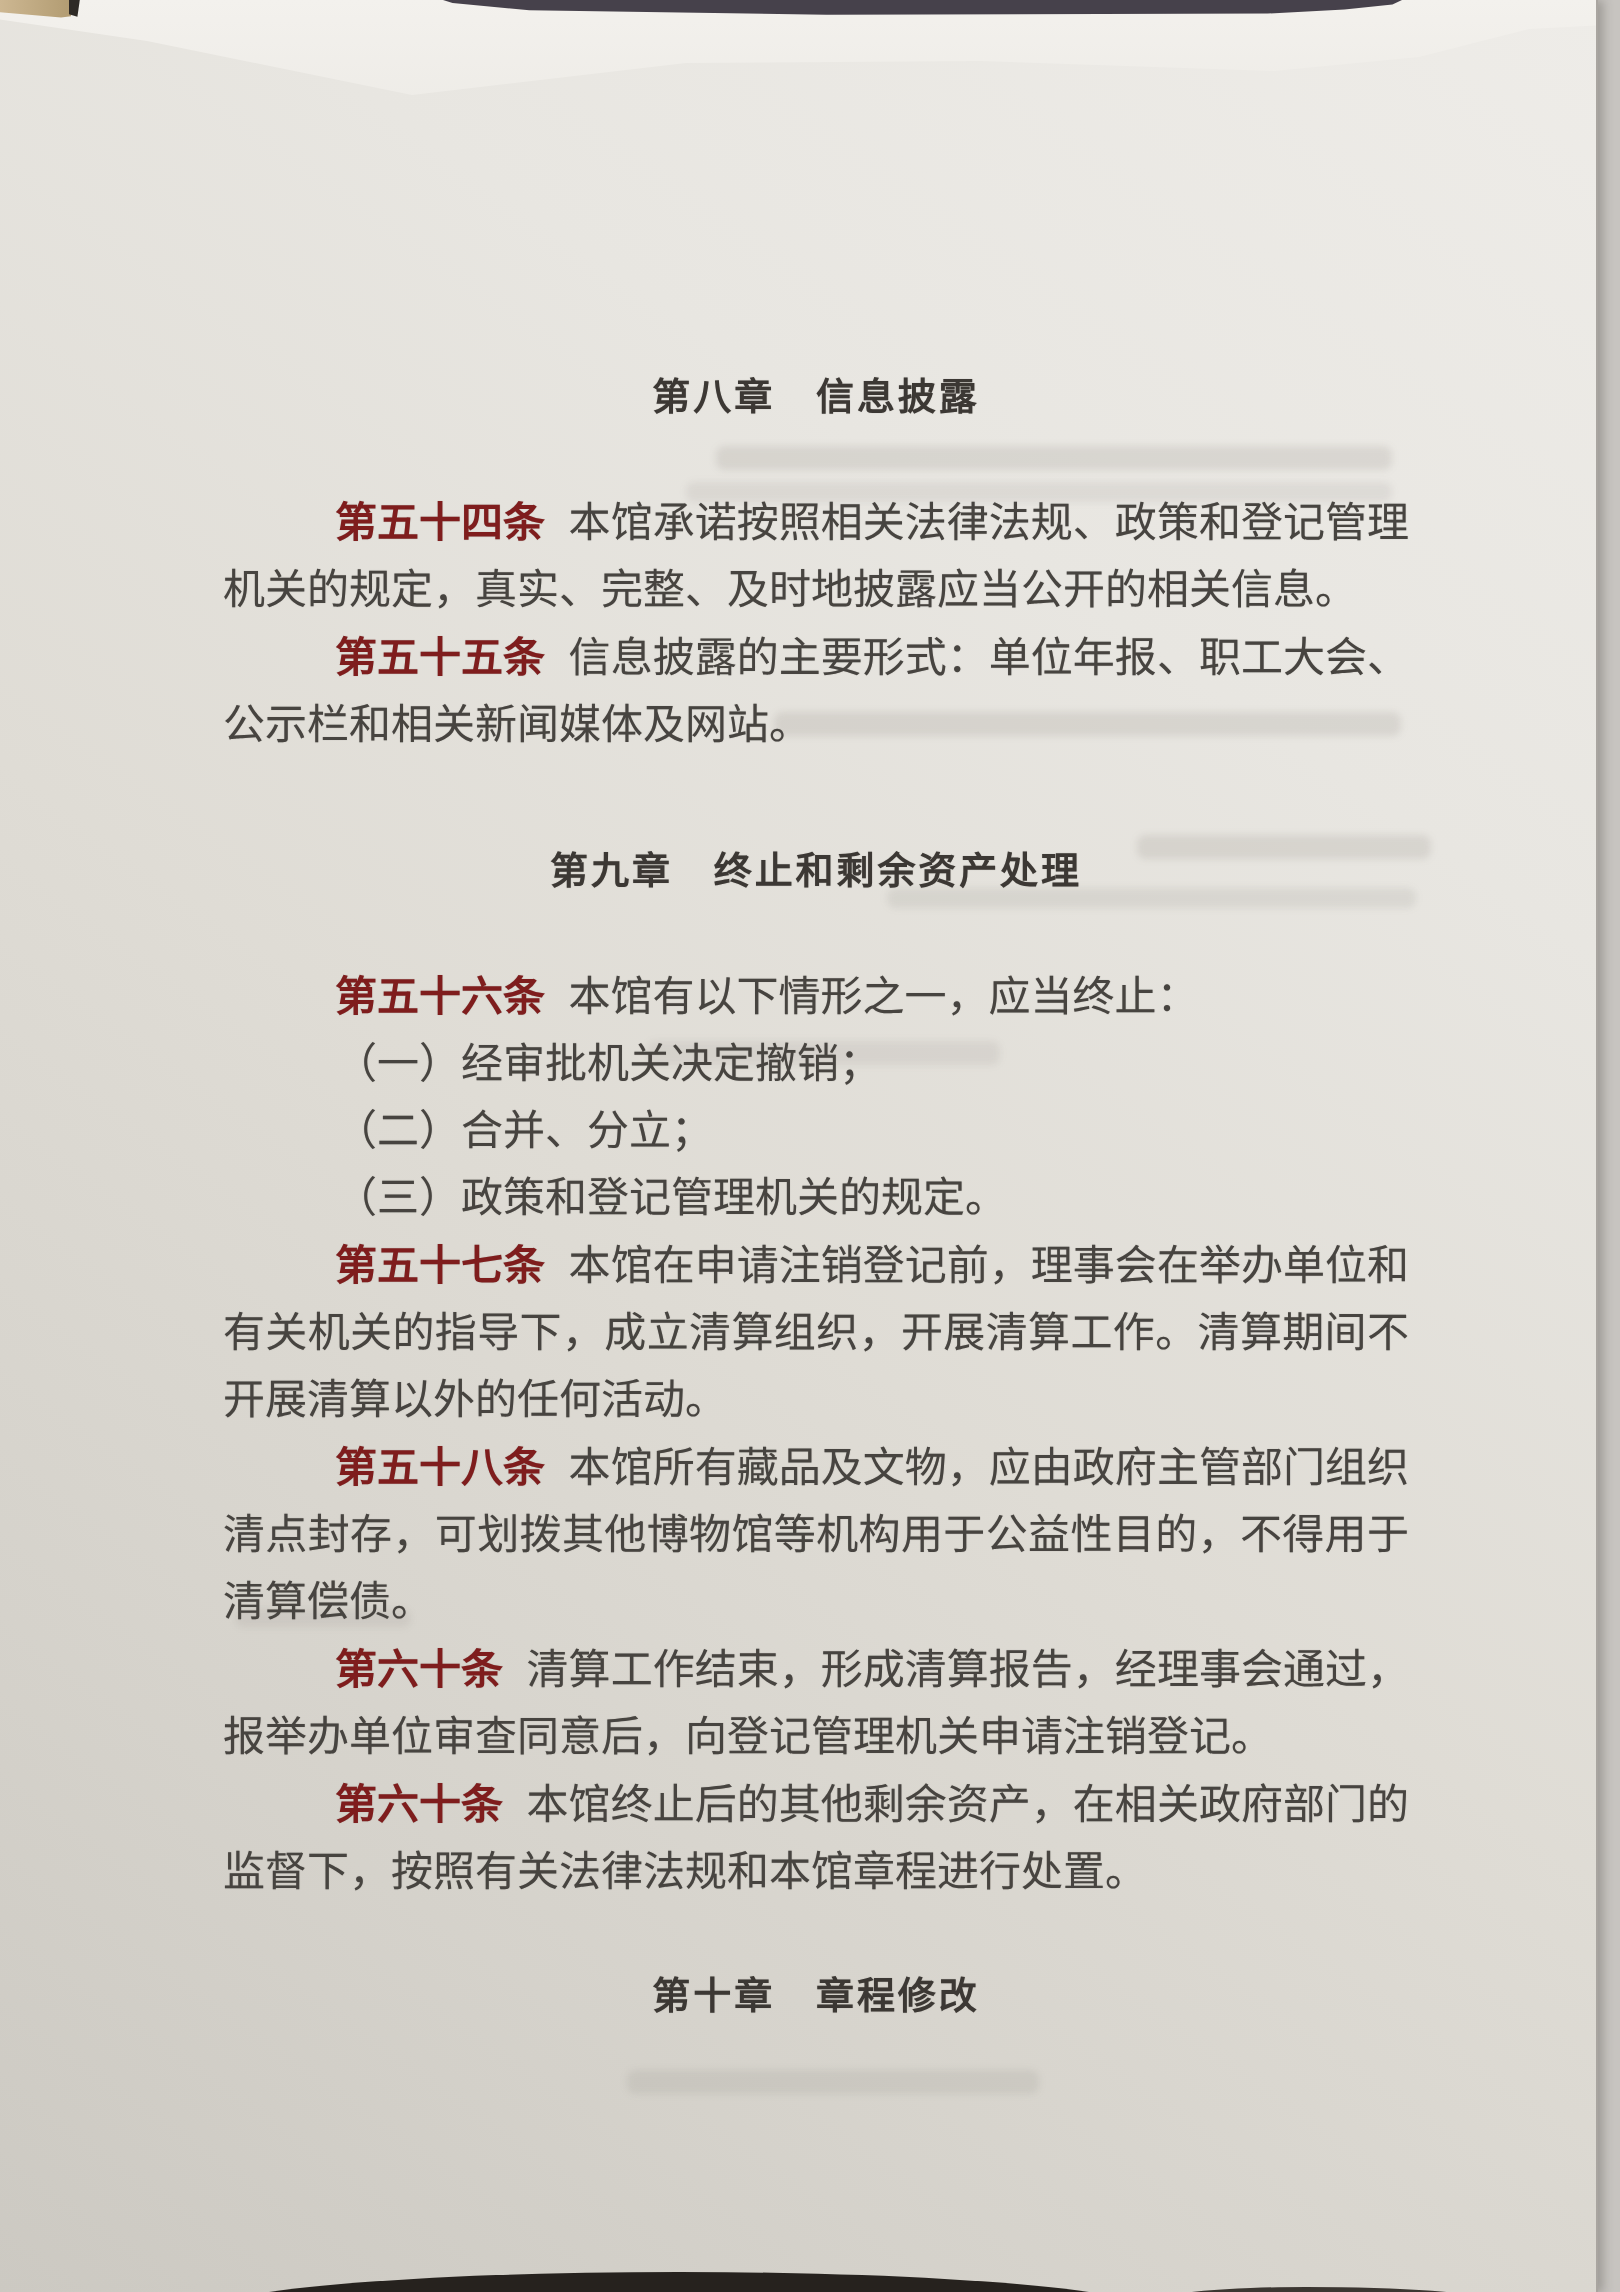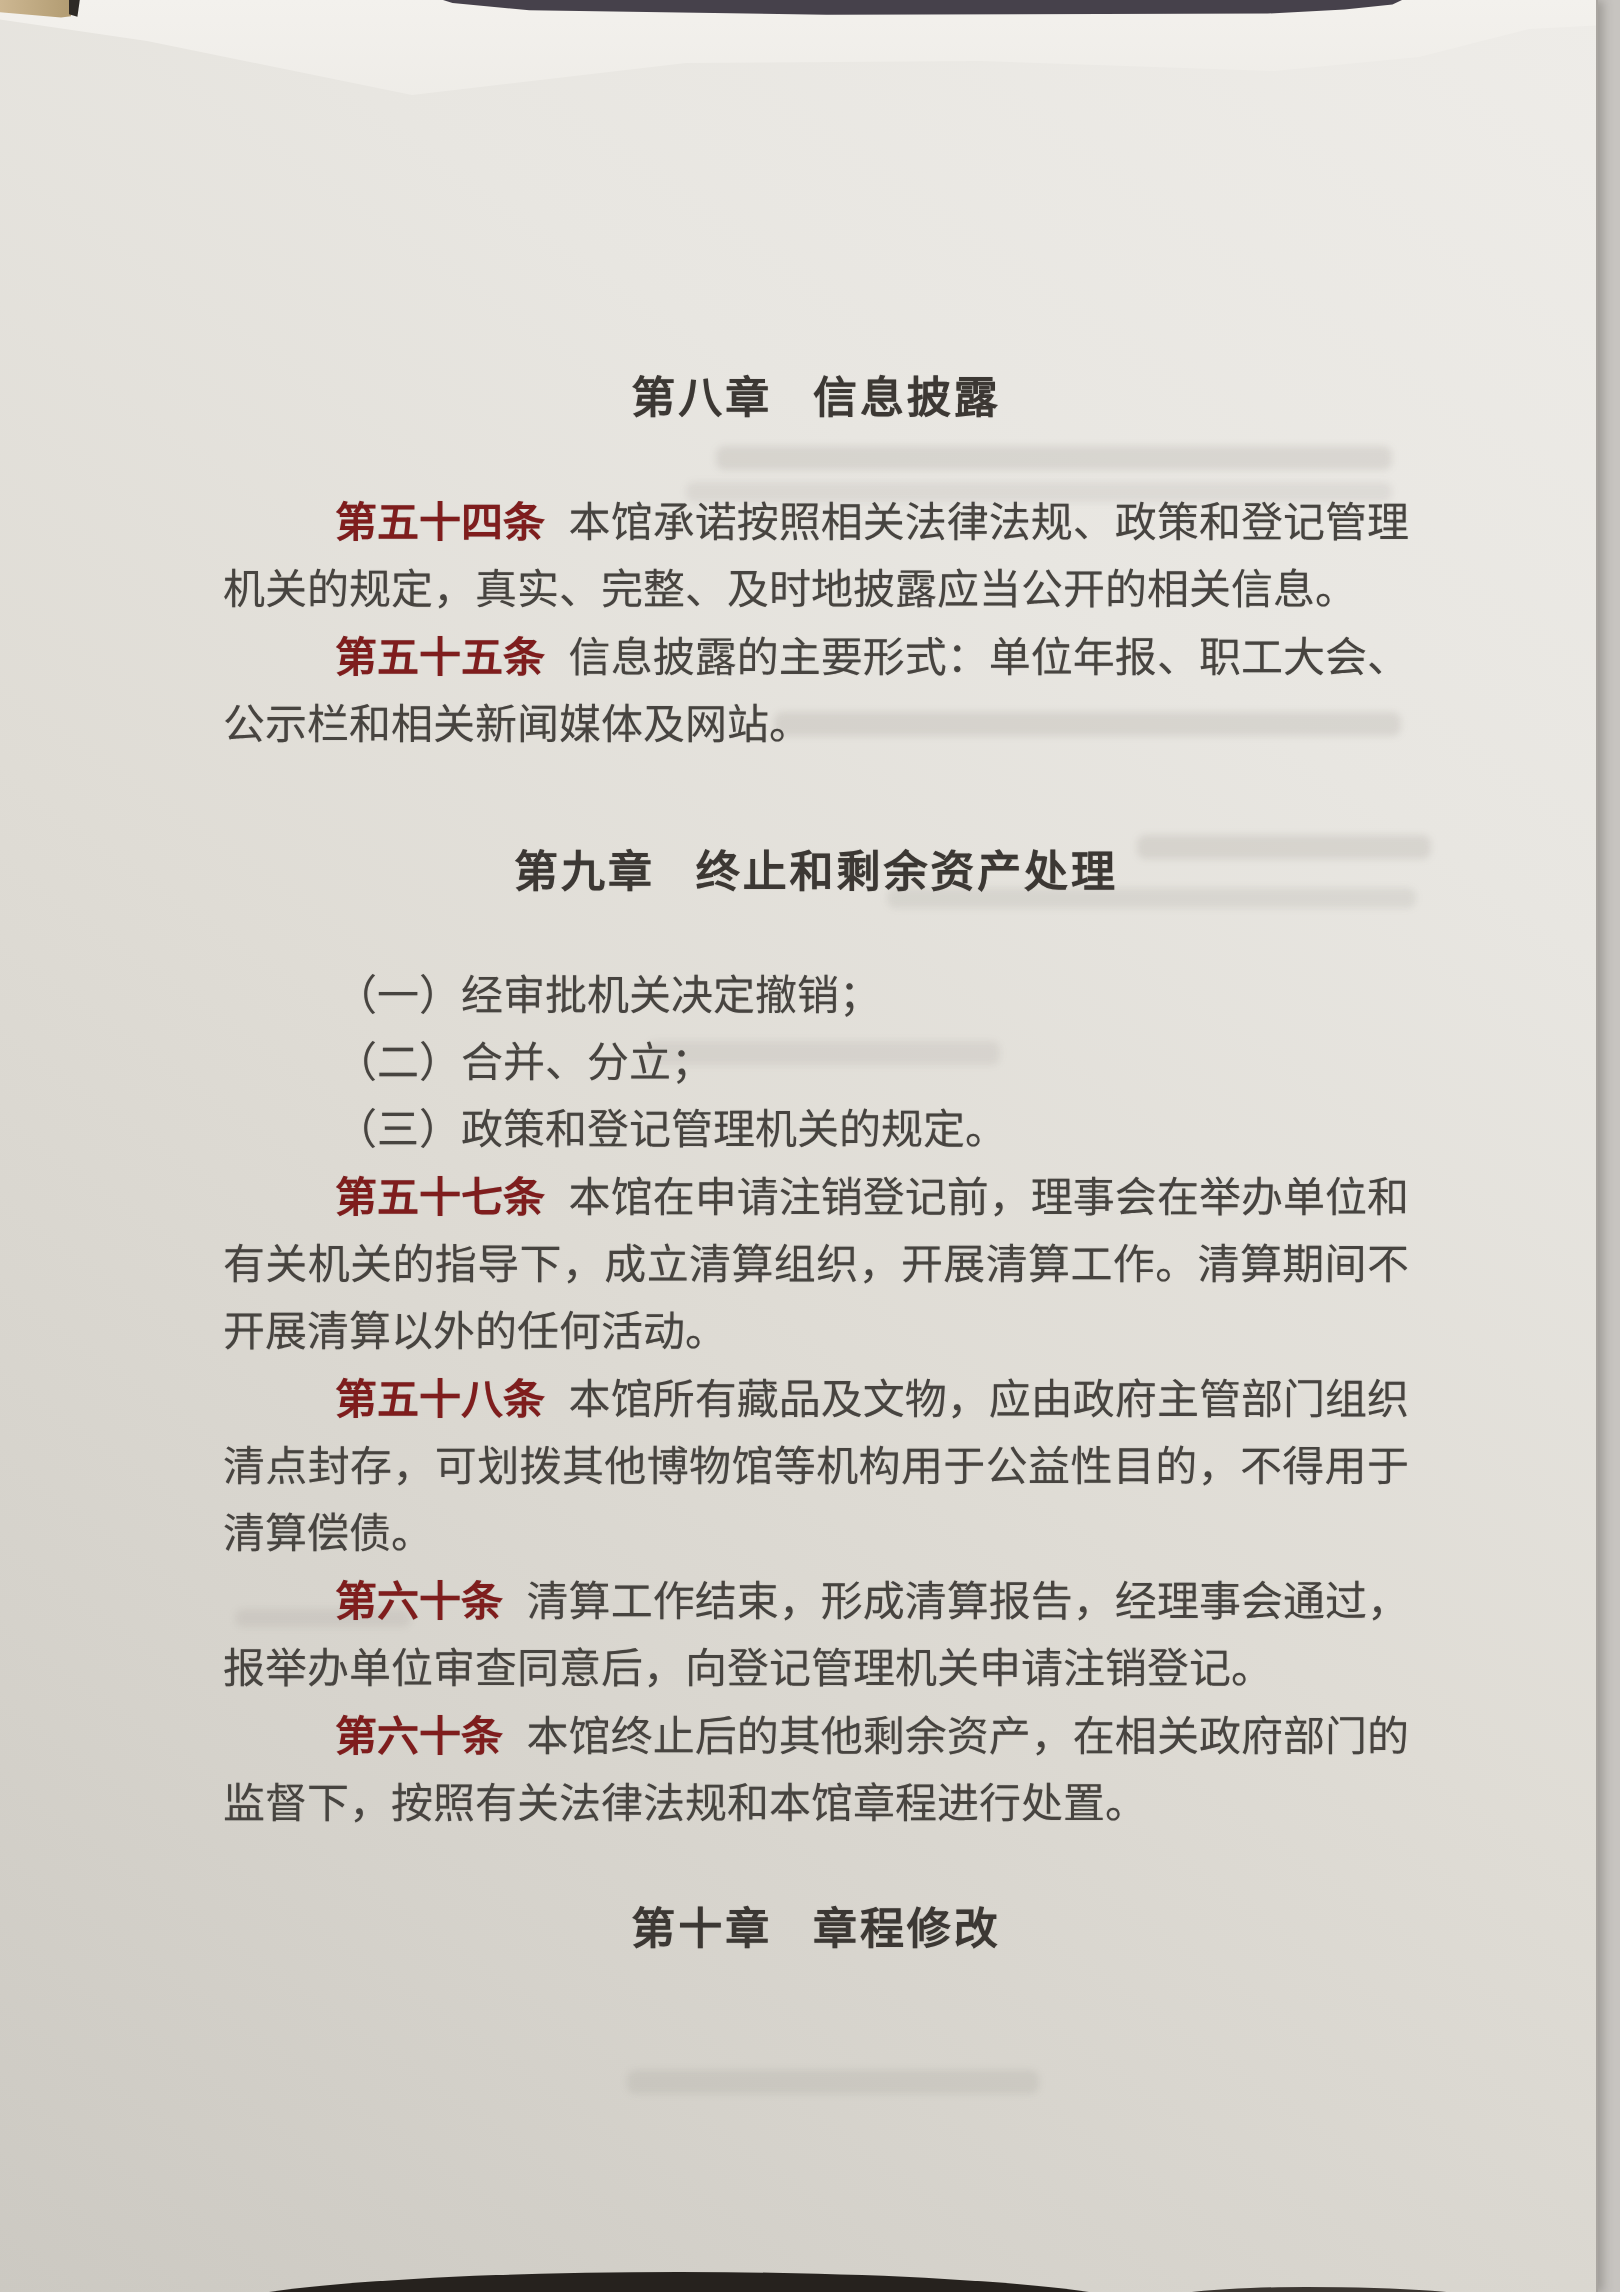--- a/index.html
+++ b/index.html
@@ -68,21 +68,21 @@
   
   .content{
     position:absolute;left:223px;top:0;width:1186px;
     font-size:42px;line-height:67px;color:#474440;
     text-align:justify;
     text-shadow:0 0 1px rgba(71,68,64,0.35);
   }
   .chap{
     margin:16px;text-align:center;text-indent:0;
     font-family:"Liberation Sans", sans-serif;
-    font-weight:bold;font-size:44px;line-height:59px;
+    font-weight:bold;font-size:38px;line-height:59px;
     color:#3c3834;letter-spacing:2.9px;
   }
   .chap .chap-num{margin-right:41px;}
   .chap-8{margin-top:368px;margin-bottom:62px;}
   .chap-9{margin-top:83px;margin-bottom:62px;}
   .chap-10{margin-top:61px;}
   p.art,p.item{margin:0;text-indent:112px;}
   .art-num{
     font-family:"Liberation Sans", sans-serif;
     font-weight:bold;color:#7f1d1d;margin-right:23.5px;
@@ -113,20 +113,21 @@
   <section class="content">
 
     <h2 class="chap chap-8"><span class="chap-num">第八章</span><span class="chap-title">信息披露</span></h2>
 
     <p class="art"><span class="art-num">第五十四条</span><span>本馆承诺按照相关法律法规、政策和登记管理机关的规定，真实、完整、及时地披露应当公开的相关信息。</span></p>
 
     <p class="art"><span class="art-num">第五十五条</span><span>信息披露的主要形式：单位年报、职工大会、公示栏和相关新闻媒体及网站。</span></p>
 
     <h2 class="chap chap-9"><span class="chap-num">第九章</span><span class="chap-title">终止和剩余资产处理</span></h2>
 
+    <p class="art"><span class="art-num">第五十六条</span><span>本馆有以下情形之一，应当终止：</span></p>
 
     <p class="item"><span>（一）经审批机关决定撤销；</span></p>
     <p class="item"><span>（二）合并、分立；</span></p>
     <p class="item"><span>（三）政策和登记管理机关的规定。</span></p>
 
     <p class="art"><span class="art-num">第五十七条</span><span>本馆在申请注销登记前，理事会在举办单位和有关机关的指导下，成立清算组织，开展清算工作。清算期间不开展清算以外的任何活动。</span></p>
 
     <p class="art"><span class="art-num">第五十八条</span><span>本馆所有藏品及文物，应由政府主管部门组织清点封存，可划拨其他博物馆等机构用于公益性目的，不得用于清算偿债。</span></p>
 
     <p class="art"><span class="art-num">第六十条</span><span>清算工作结束，形成清算报告，经理事会通过，报举办单位审查同意后，向登记管理机关申请注销登记。</span></p>

